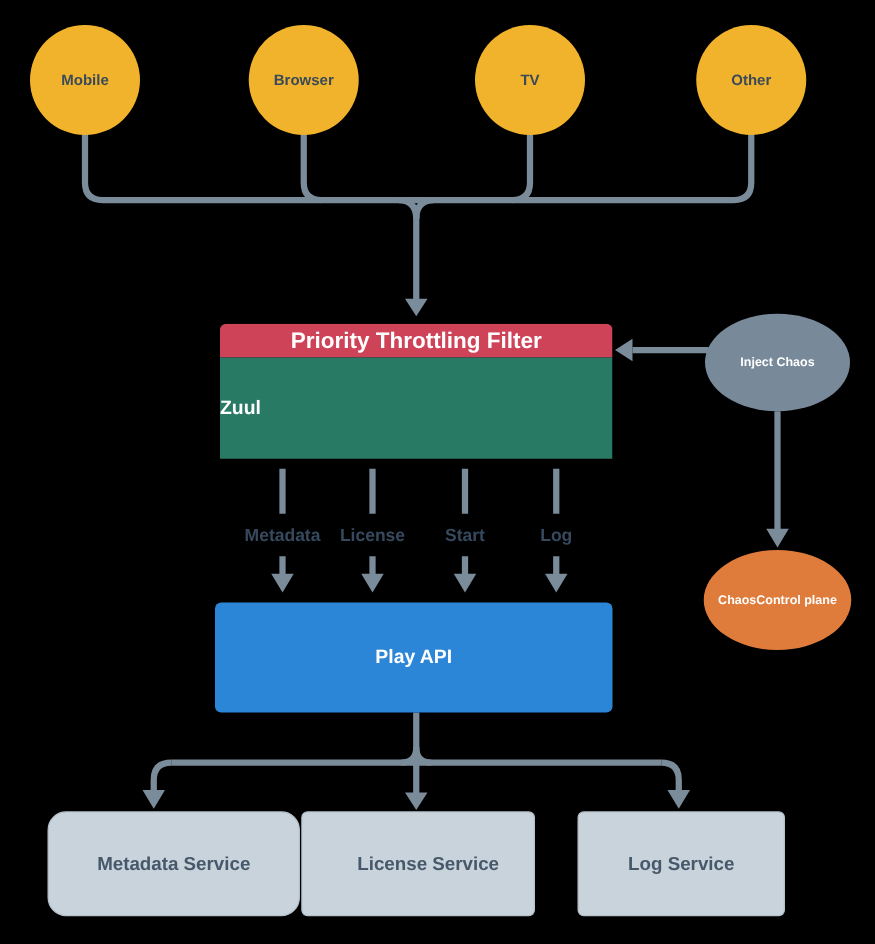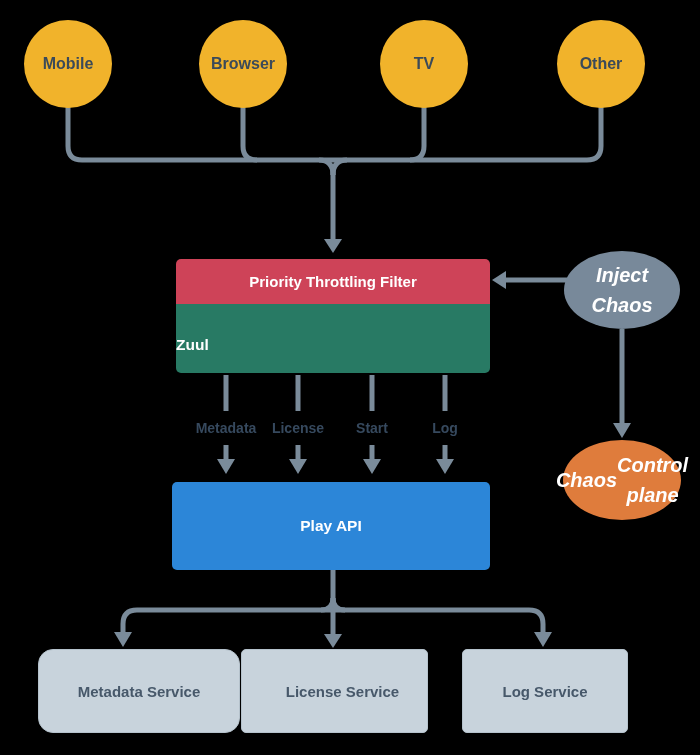--- a/index.html
+++ b/index.html
@@ -25,34 +25,34 @@
     overflow:hidden;
   }
   svg.connectors{position:absolute;left:0;top:0;z-index:1;}
   svg.connectors path.ln{fill:none;stroke:var(--connector);stroke-width:5;}
   svg.connectors path.ah{fill:var(--connector);stroke:none;}
 
   .node{position:absolute;display:flex;align-items:center;justify-content:center;
         text-align:center;z-index:2;box-sizing:border-box;}
 
   .client-circle{width:88px;height:88px;border-radius:50%;
-    background:var(--client);color:var(--client_text);font-size:16px;}
+    background:var(--client);color:var(--client_text);font-size:12px;}
   .c-mobile{left:24px;top:20px;}
   .c-browser{left:199px;top:20px;}
   .c-tv{left:380px;top:20px;}
   .c-other{left:557px;top:20px;}
 
   .gateway{left:176px;top:259px;width:314px;height:114px;border-radius:5px;
     overflow:hidden;display:block;}
-  .gateway .filter{height:45px;background:var(--filter_red);color:var(--white_text);
-    font-size:15px;display:flex;align-items:center;justify-content:center;}
+  .gateway .filter{height:27px;background:var(--filter_red);color:var(--white_text);
+    font-size:18px;display:flex;align-items:center;justify-content:center;}
   .gateway .zuul{height:81px;background:var(--zuul_green);color:var(--white_text);
     font-size:15.5px;display:flex;align-items:center;justify-content:flex-start;}
 
-  .ellipse{border-radius:50%;color:var(--white_text);font-size:20px;line-height:1.5;font-style:italic;}
+  .ellipse{border-radius:50%;color:var(--white_text);font-size:10px;line-height:1.5;}
   .inject{left:564px;top:251px;width:116px;height:78px;background:var(--chaos_gray);}
   .control{left:563px;top:440px;width:118px;height:80px;background:var(--chaos_orange);
     flex-direction:row;}
   .control span{display:block;}
 
   .edge-label{position:absolute;z-index:3;transform:translate(-50%,-50%);
     color:var(--edge_label_text);font-size:14px;white-space:nowrap;}
 
   .playapi{left:172px;top:482px;width:318px;height:88px;border-radius:5px;
     background:var(--api_blue);color:var(--white_text);font-size:15.5px;}

